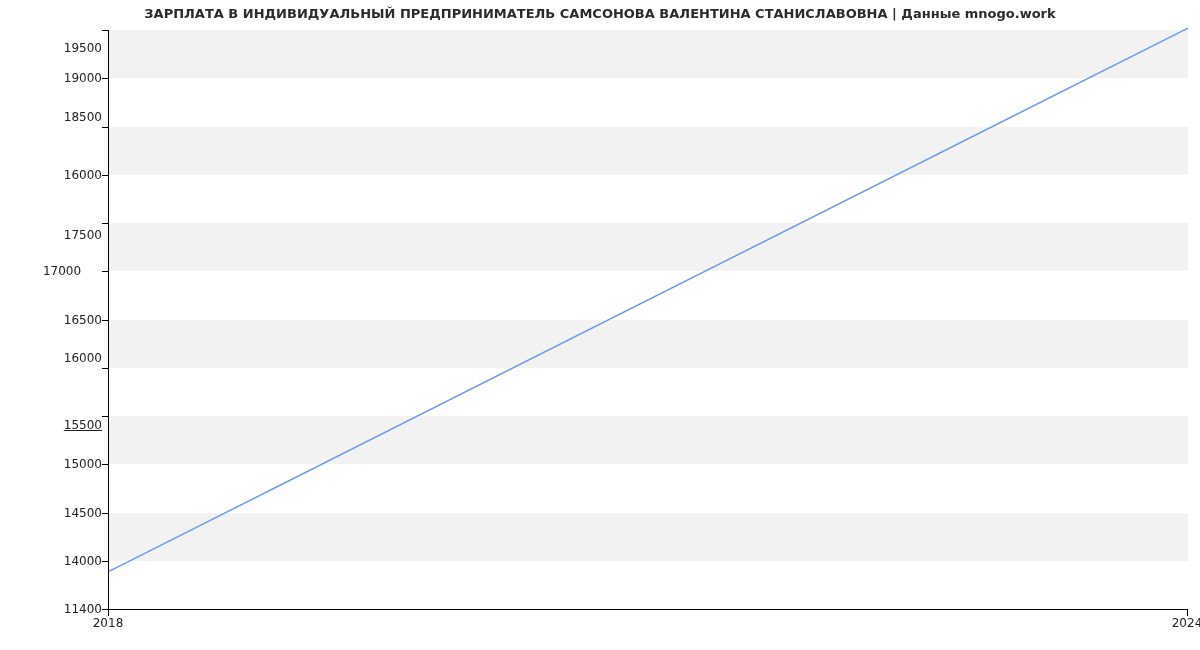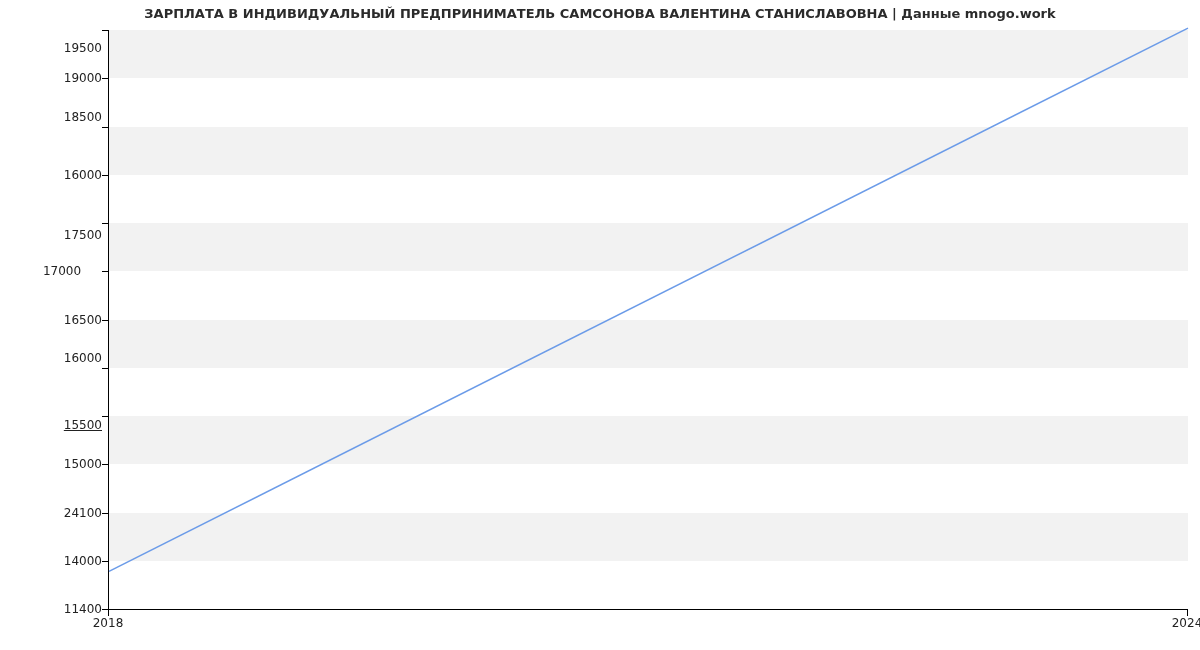--- a/index.html
+++ b/index.html
@@ -99,21 +99,21 @@
       <div class="band" style="top: 96.5px; height: 48.25px;"></div>
       <div class="band" style="top: 0px; height: 48.25px;"></div>
     <svg class="line-layer" id="line-layer" viewBox="0 0 1079 579" preserveAspectRatio="none">
         <path d="M0 541.365 L1079 -1.9300000000000637" style="stroke: rgb(107, 155, 232);"></path>
       </svg>
   </div>
 <div class="ytick-label" style="top: 609px;">11400</div>
     <div class="ytick-mark" style="top: 609px;"></div>
     <div class="ytick-label" style="top: 560.75px;">14000</div>
     <div class="ytick-mark" style="top: 560.75px;"></div>
-    <div class="ytick-label" style="top: 512.5px;">24100</div>
+    <div class="ytick-label" style="top: 512.5px;">14500</div>
     <div class="ytick-mark" style="top: 512.5px;"></div>
     <div class="ytick-label" style="top: 464.25px;">15000</div>
     <div class="ytick-mark" style="top: 464.25px;"></div>
     <div class="ytick-label" style="top: 425px; text-decoration: underline;">15500</div>
     <div class="ytick-mark" style="top: 416px;"></div>
     <div class="ytick-label" style="top: 358px;">16000</div>
     <div class="ytick-mark" style="top: 367.75px;"></div>
     <div class="ytick-label" style="top: 319.5px;">16500</div>
     <div class="ytick-mark" style="top: 319.5px;"></div>
     <div class="ytick-label" style="top: 271.25px; text-align: center;">17000</div>

